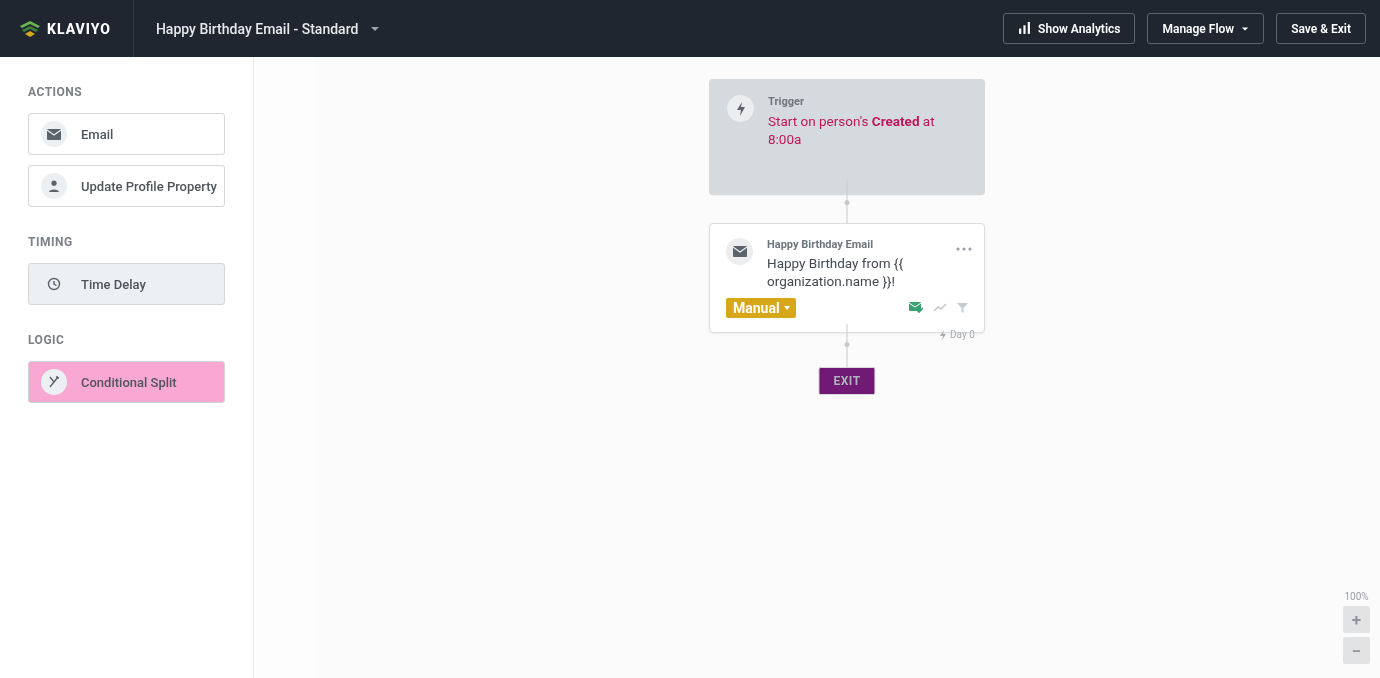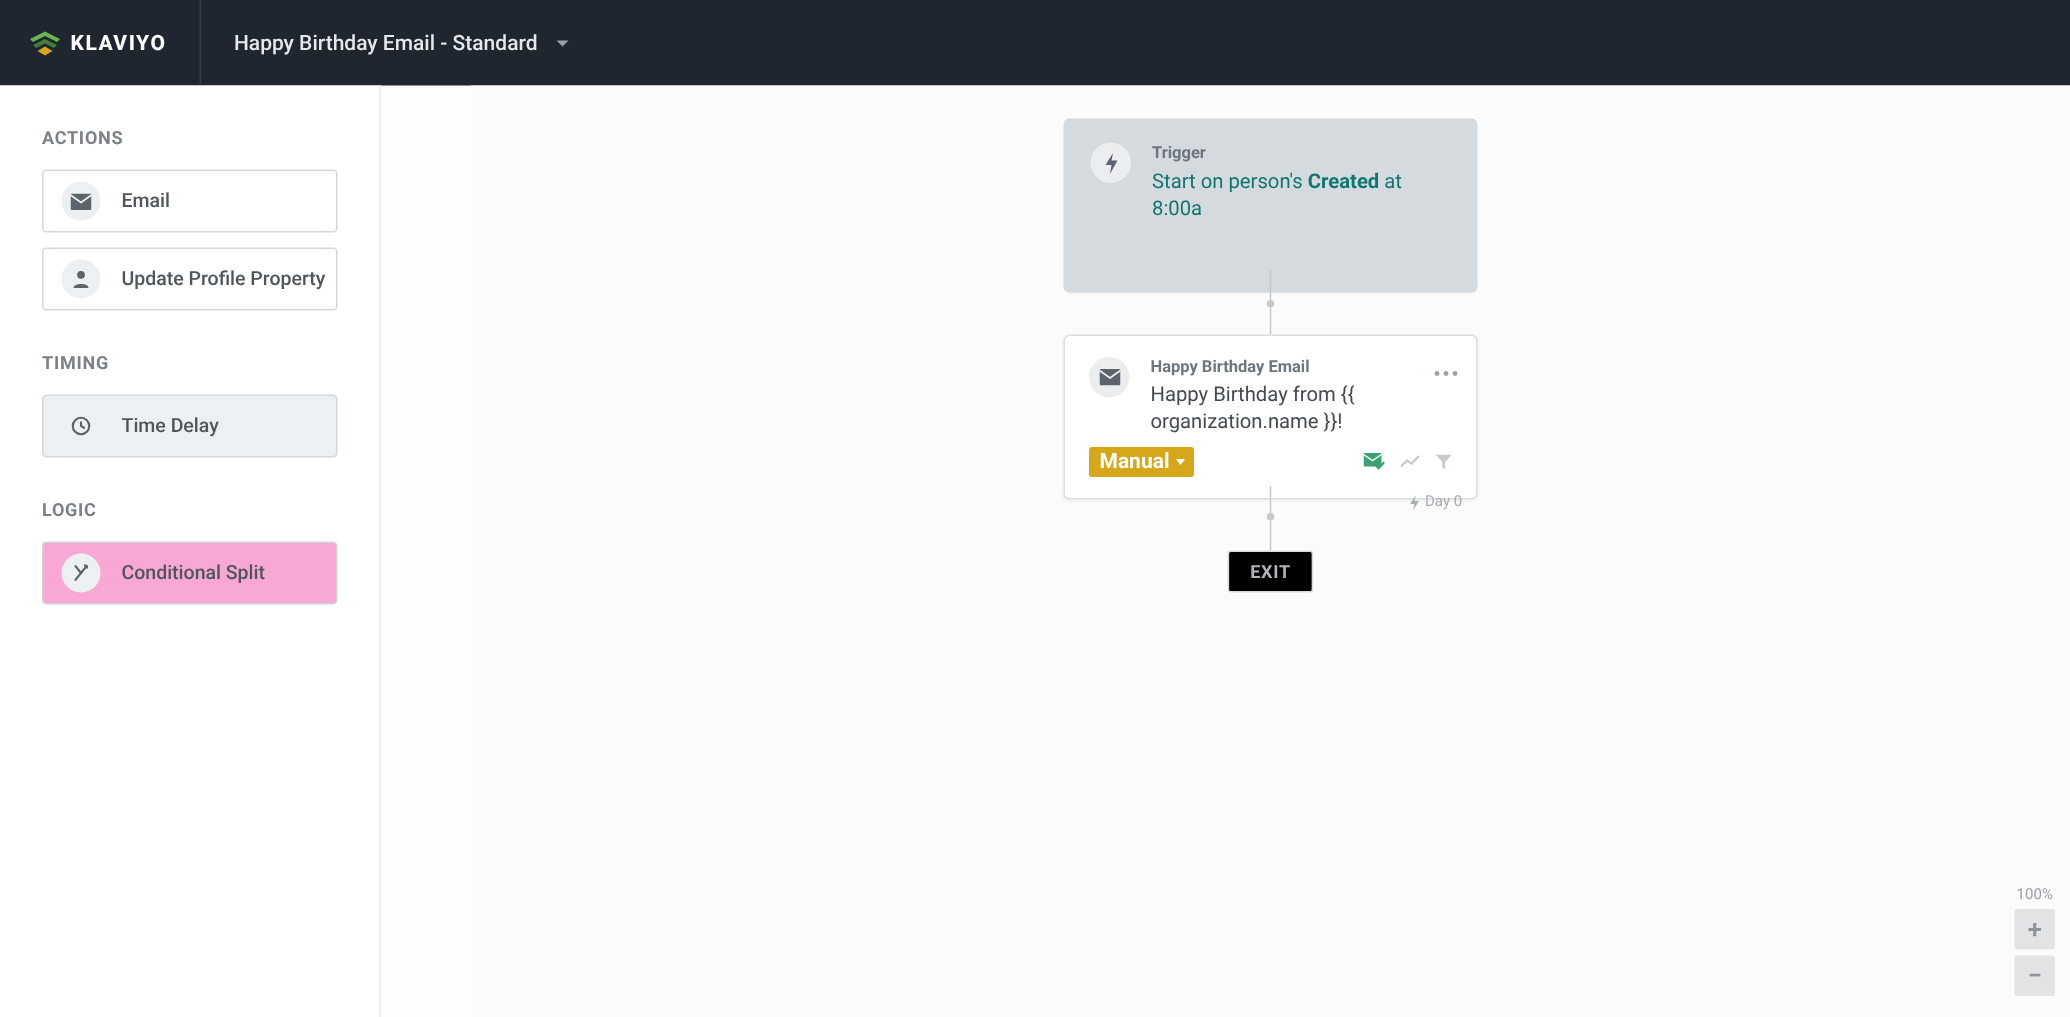--- a/index.html
+++ b/index.html
@@ -52,21 +52,21 @@
     position:absolute; width:276px; left:50%; transform:translateX(-50%); border-radius:4px;
   }
   .trigger-node {
     top:22px; height:116px; background:#d5dadf; padding:16px 18px; display:flex; gap:14px;
     box-shadow:0 1px 0 rgba(0,0,0,0.03);
   }
   .node-circle {
     width:27px; height:27px; border-radius:50%; background:#ebedef; display:flex; align-items:center; justify-content:center; flex:0 0 27px;
   }
   .trigger-title { font-size:11px; font-weight:700; color:#6e767d; margin-bottom:4px; }
-  .trigger-text { font-size:13.5px; color:#0f766e; line-height:1.35; }
+  .trigger-text { font-size:13.5px; color:#be185d; line-height:1.35; }
   .trigger-text .strong { font-weight:700; }
 
   .email-node {
     top:166px; background:#fff; border:1px solid #dadedf; border-radius:4px;
     box-shadow:0 1px 3px rgba(0,0,0,0.06);
     padding:14px 16px;
   }
   .email-head { display:flex; gap:14px; }
   .email-title { font-size:11px; font-weight:700; color:#6e767d; margin-bottom:4px; }
   .email-subject { font-size:13.5px; color:#444a51; line-height:1.3; }
@@ -77,21 +77,21 @@
     display:flex; align-items:center; gap:4px; cursor:pointer;
   }
   .badge .tri { width:0;height:0;border-left:3px solid transparent;border-right:3px solid transparent;border-top:4px solid #fff; }
   .email-icons { display:flex; gap:10px; align-items:center; }
 
   .connector { position:absolute; left:50%; transform:translateX(-50%); width:1px; background:#c5c9cc; }
   .dot { position:absolute; left:50%; transform:translateX(-50%); width:5px; height:5px; border-radius:50%; background:#c5c9cc; }
 
   .exit-box {
     position:absolute; left:50%; transform:translateX(-50%); top:310px; border:1px solid #d8dbdd; color:#aeb4b9;
-    font-size:12px; font-weight:700; letter-spacing:0.5px; padding:6px 14px; border-radius:2px; background:#000000;
+    font-size:12px; font-weight:700; letter-spacing:0.5px; padding:6px 14px; border-radius:2px; background:#701a75;
   }
 
   
   .zoom { position:absolute; right:10px; bottom:10px; display:flex; flex-direction:column; align-items:center; }
   .zoom-label { font-size:10px; color:#9aa0a6; margin-bottom:4px; }
   .zoom-btn { width:27px; height:27px; background:#e2e3e4; color:#8e949a; font-size:17px; font-weight:600; display:flex; align-items:center; justify-content:center; cursor:pointer; margin-bottom:4px; border-radius:2px; }
 
 </style>
 </head>
 <body>
@@ -106,20 +106,39 @@
       </svg>
       <span class="logo-word">KLAVIYO</span>
     </div>
     <div class="flow-title">
       <span>Happy Birthday Email - Standard</span>
       <svg width="10" height="10" viewBox="0 0 10 10" style="margin-left:12px;">
           <path d="M1 3 L5 7 L9 3 Z" fill="#9aa3ab"></path>
         </svg>
     </div>
   </div>
+  <div class="header-right">
+    <div class="hbtn">
+      <svg class="btn-ico" viewBox="0 0 12 12">
+          <rect x="1" y="6" width="2" height="5" fill="#fff"></rect>
+          <rect x="5" y="3" width="2" height="8" fill="#fff"></rect>
+          <rect x="9" y="0" width="2" height="11" fill="#fff"></rect>
+        </svg>
+      <span>Show Analytics</span>
+    </div>
+    <div class="hbtn">
+      <span>Manage Flow</span>
+      <svg width="8" height="8" viewBox="0 0 10 10">
+          <path d="M1 3 L5 7 L9 3 Z" fill="#fff"></path>
+        </svg>
+    </div>
+    <div class="hbtn">
+      <span>Save &amp; Exit</span>
+    </div>
+  </div>
 </div>
 
 <div class="sidebar">
 
   <div class="sb-section">
     <div class="sb-section-label">ACTIONS</div>
     <div class="sb-item">
       <div class="sb-icon">
         <svg width="14" height="11" viewBox="0 0 14 11">
             <rect x="0" y="0" width="14" height="11" rx="1" fill="#5b636c"></rect>

